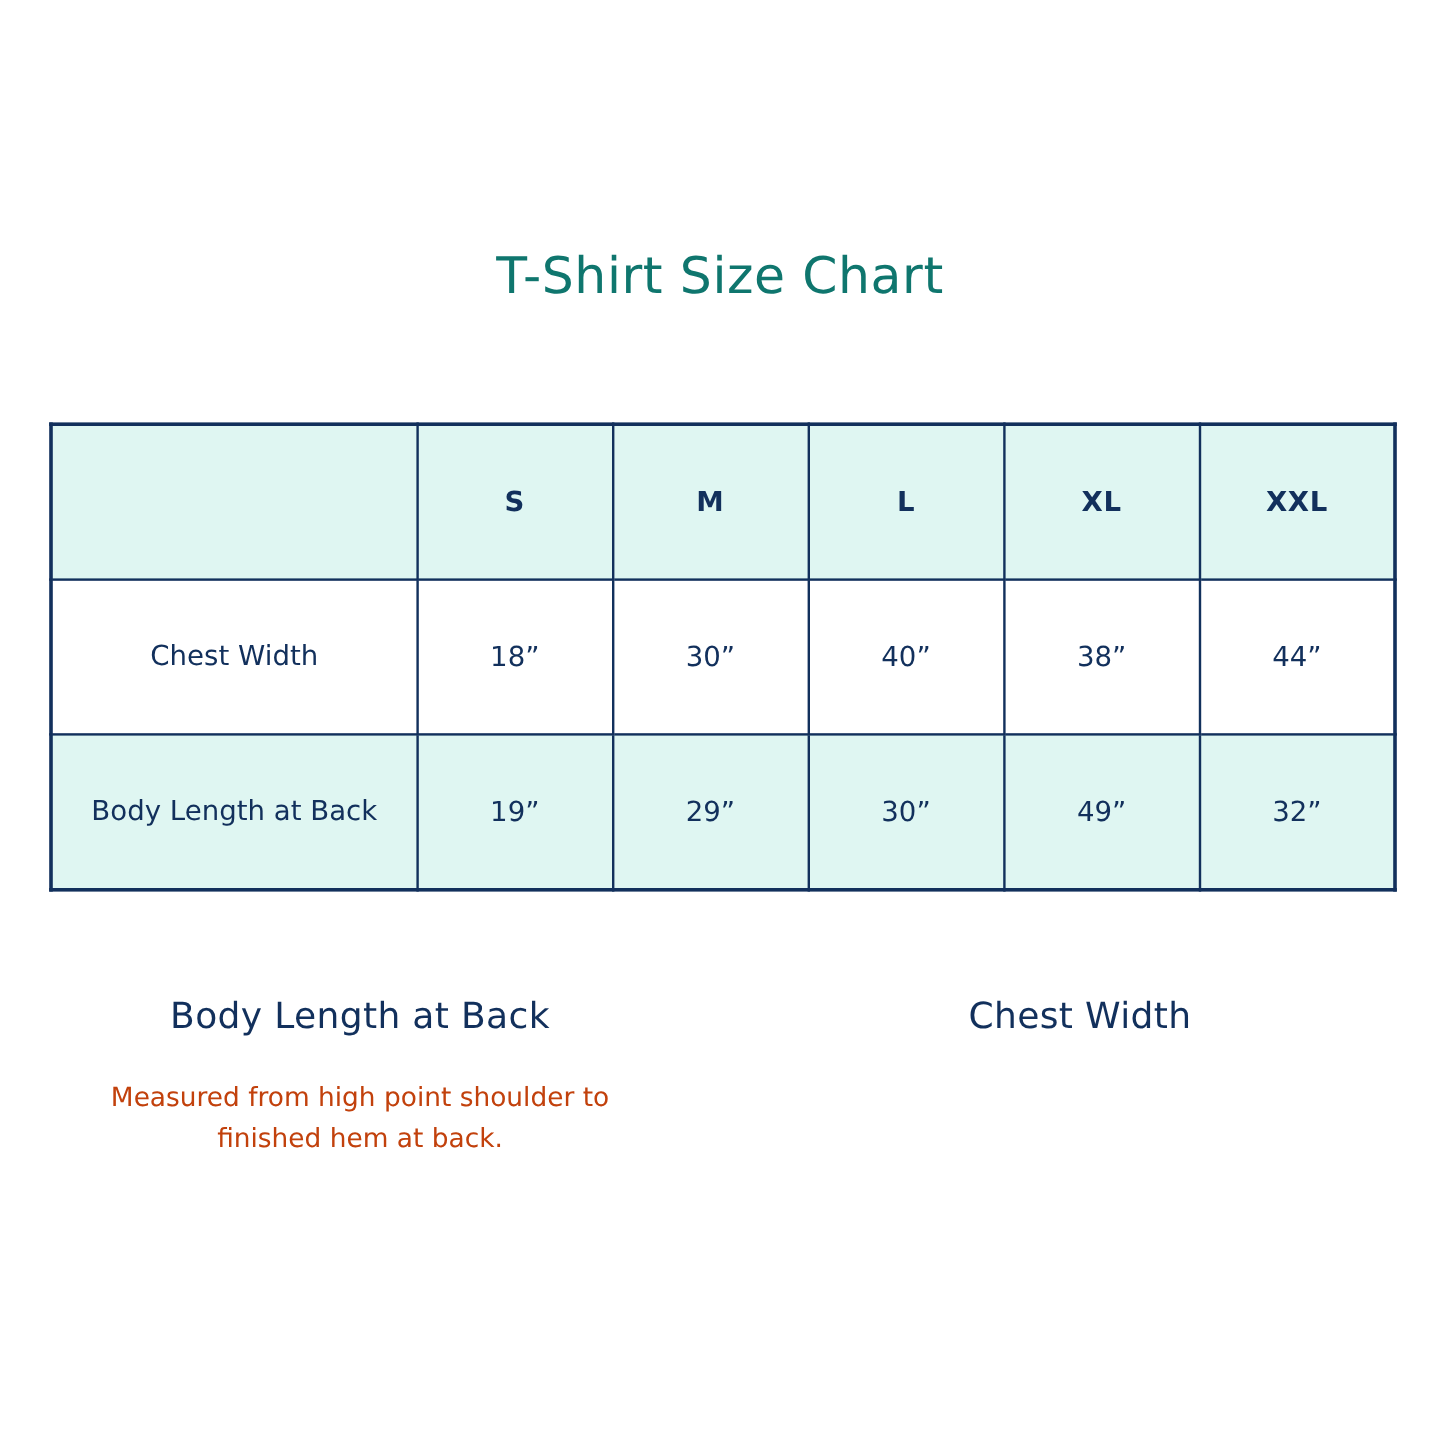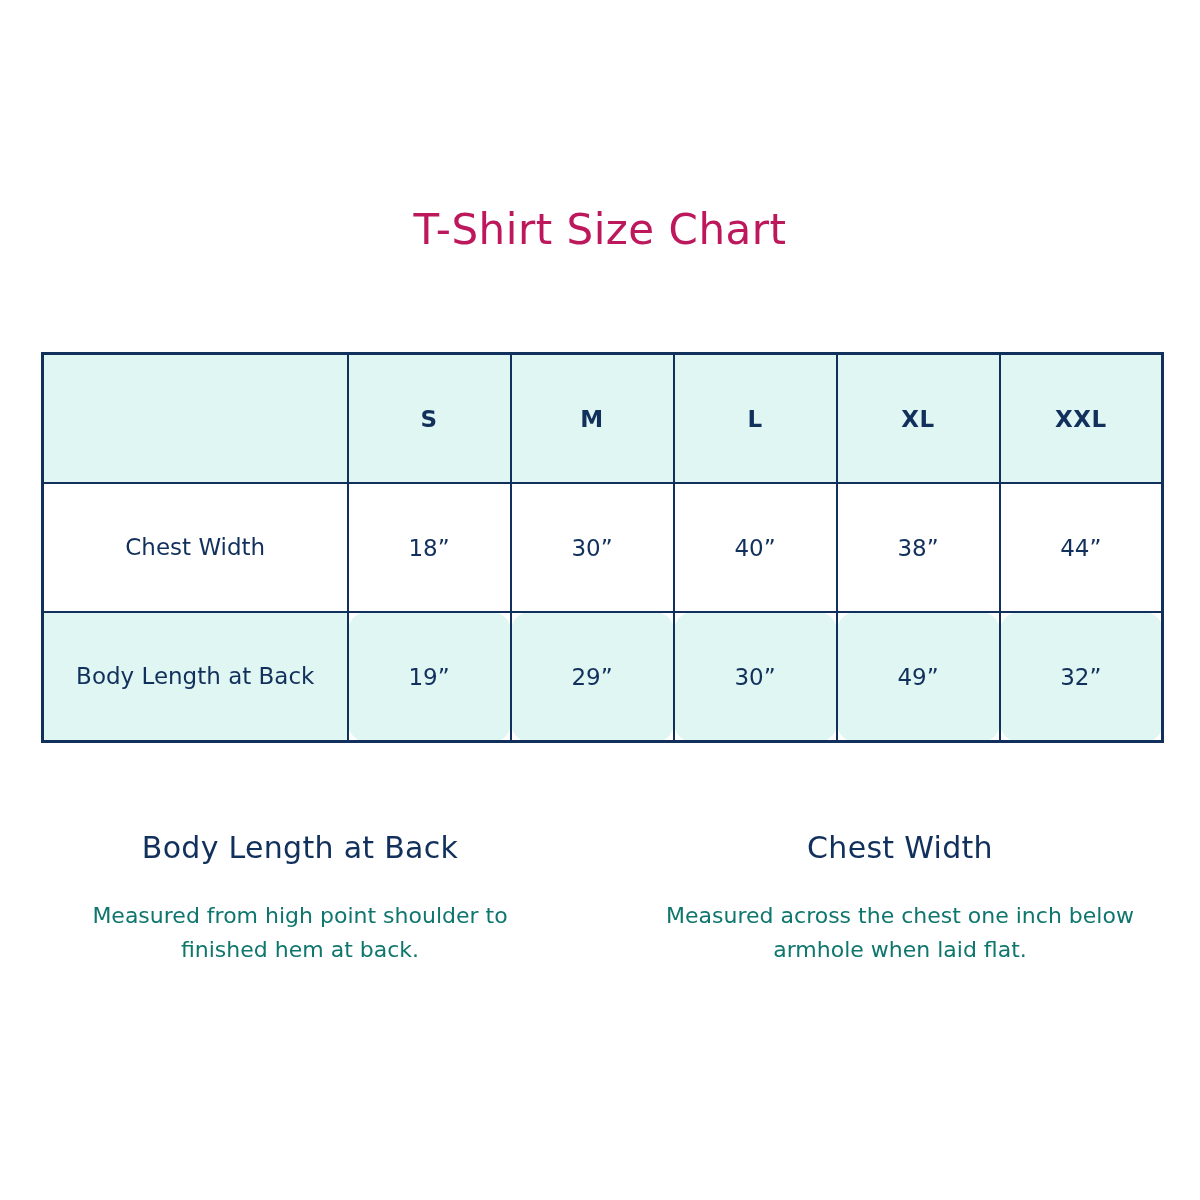--- a/index.html
+++ b/index.html
@@ -22,21 +22,21 @@
   }
   .title {
     position: absolute;
     top: 205px;
     left: 0;
     width: 1200px;
     text-align: center;
     font-size: 42px;
     font-weight: 400;
     letter-spacing: 0.5px;
-    color: #be185d;
+    color: #0f766e;
   }
   .table-wrap {
     position: absolute;
     top: 352px;
     left: 41px;
     width: 1119px;
   }
   table.size-chart {
     border-collapse: collapse;
     width: 100%;
@@ -78,21 +78,20 @@
   td.row-label {
     font-size: 23px;
     font-weight: bold;
     text-align: center;
     line-height: 1.35;
     padding: 0 18px;
   }
   td.val {
     font-size: 23px;
     font-weight: normal;
-    border-radius: 19px;
   }
 
   .notes {
     position: absolute;
     top: 830px;
     left: 0;
     width: 1200px;
     display: flex;
   }
   .note {
@@ -106,21 +105,21 @@
     font-size: 30px;
     font-weight: 400;
     color: #12305c;
     letter-spacing: 0.3px;
   }
   .note p {
     margin: 0;
     font-size: 22px;
     line-height: 1.55;
     font-weight: 400;
-    color: #0f766e;
+    color: #c2410c;
   }
 </style>
 </head>
 <body>
 
 <div class="page">
 
   <div class="title">T-Shirt Size Chart</div>
 
   <div class="table-wrap">
@@ -162,17 +161,16 @@
     </table>
   </div>
 
   <div class="notes">
     <div class="note">
       <h3>Body Length at Back</h3>
       <p>Measured from high point shoulder to finished hem at back.</p>
     </div>
     <div class="note">
       <h3>Chest Width</h3>
-      <p>Measured across the chest one inch below armhole when laid flat.</p>
     </div>
   </div>
 
 </div>
 
 </body></html>

